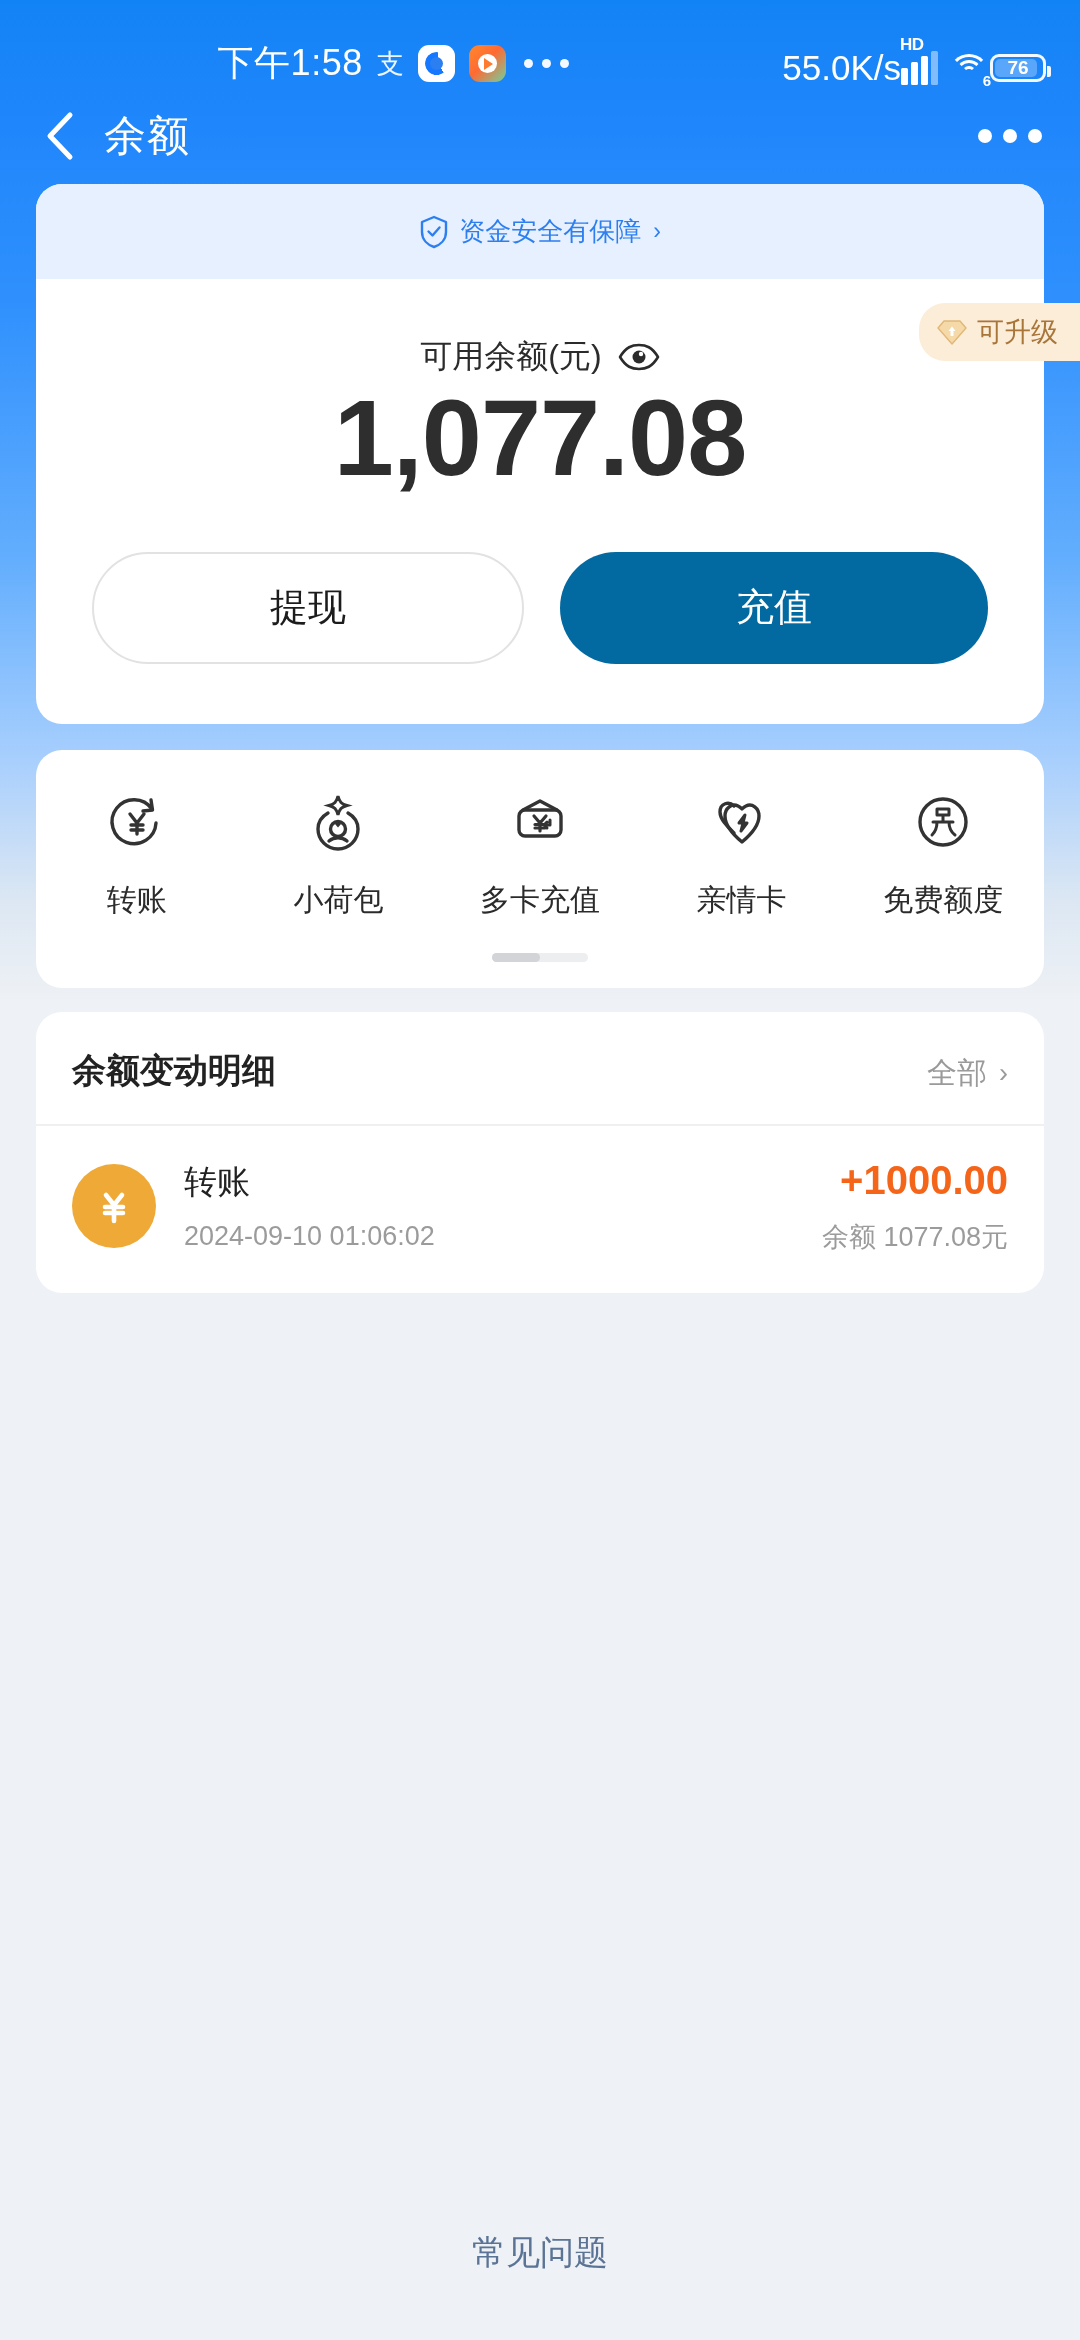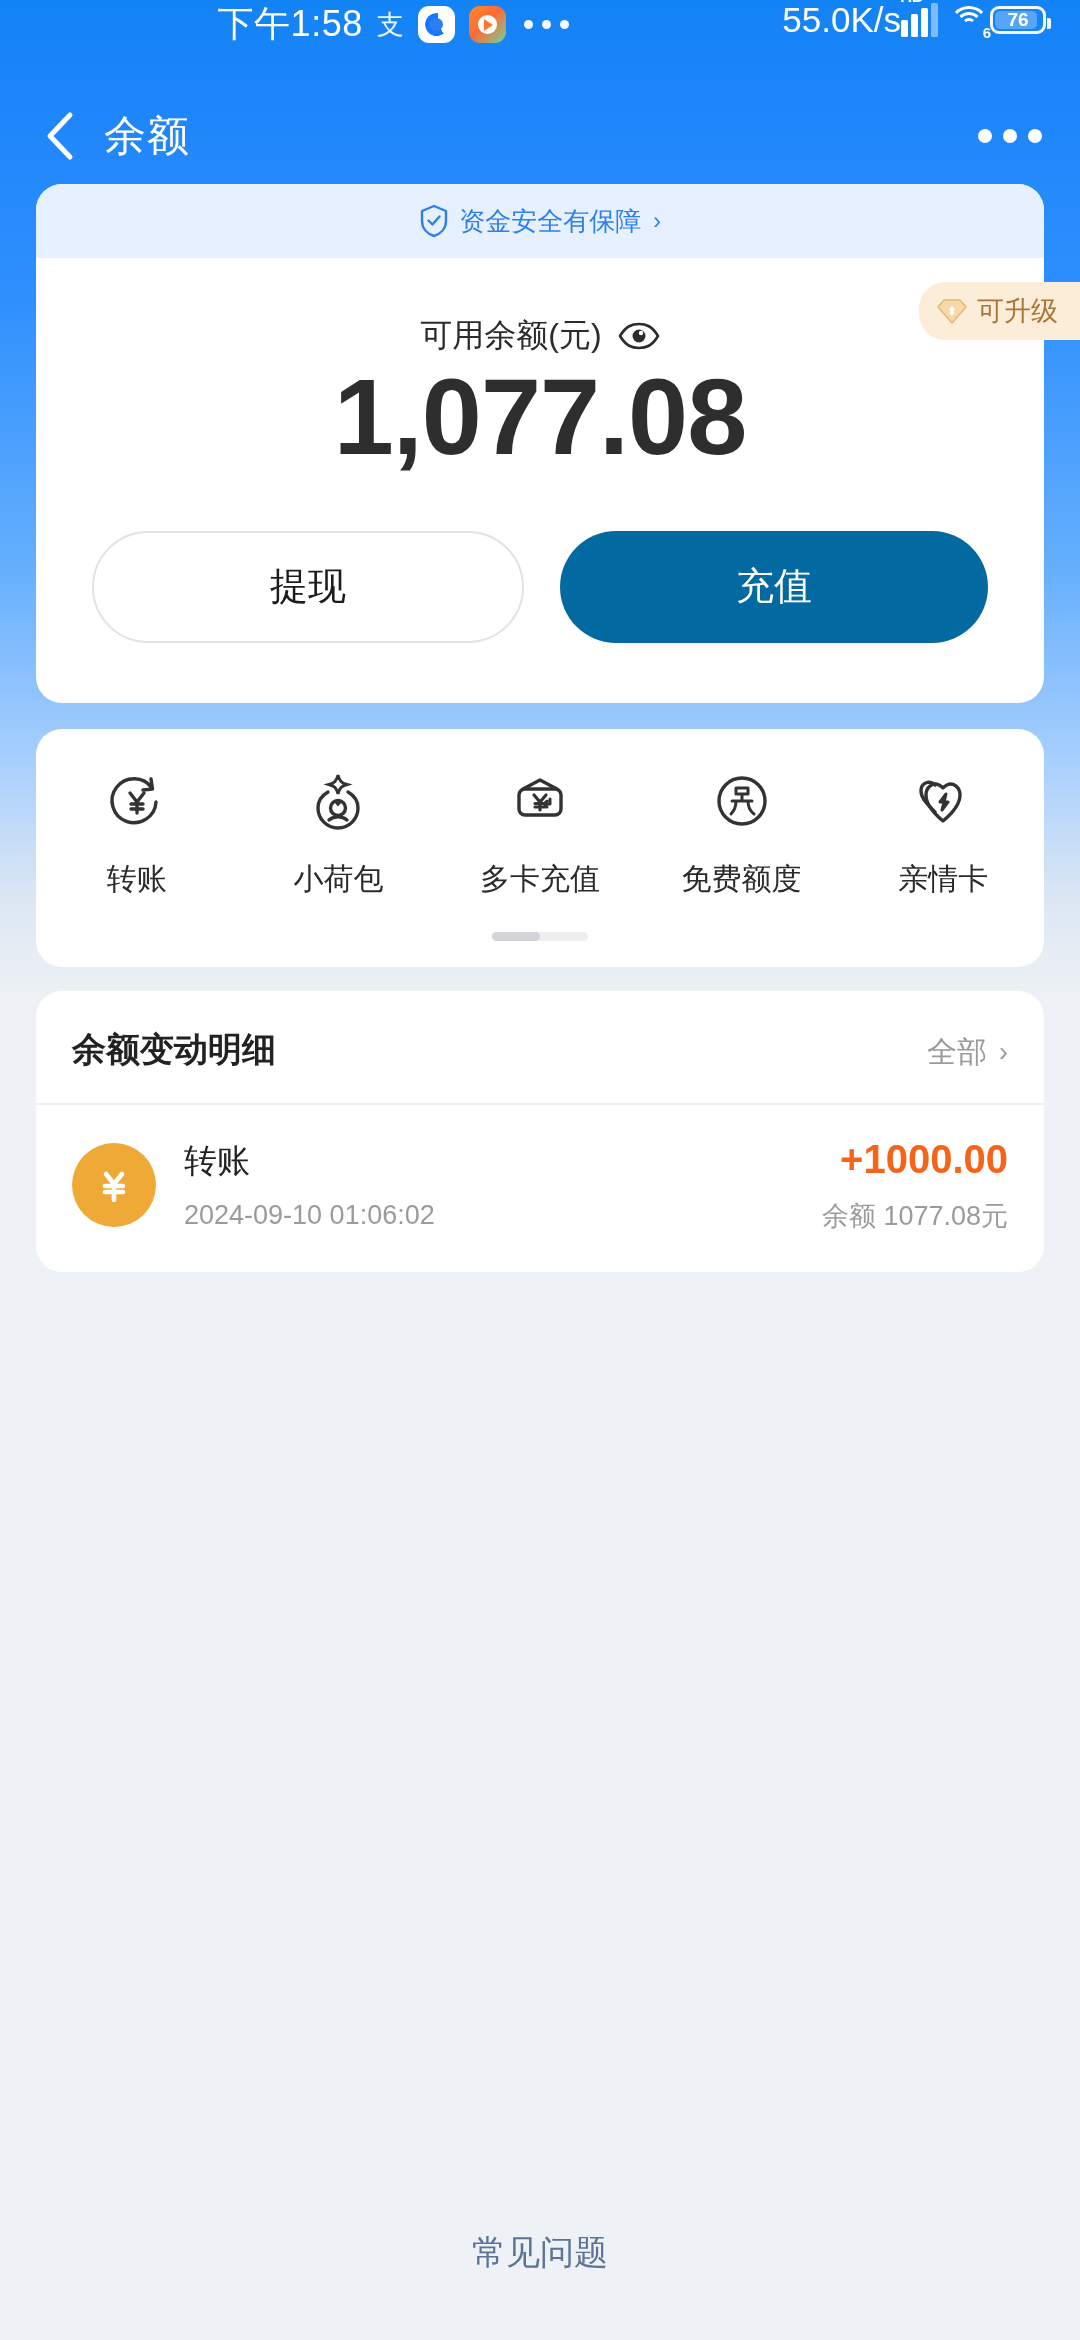--- a/index.html
+++ b/index.html
@@ -23,21 +23,21 @@
        #63aefd 560px,
        #a8cffd 760px,
        #dce7f3 900px,
        #eef1f5 1000px);
     z-index:0;
   }
   .page { position:absolute; left:0; top:0; width:1080px; height:2340px; z-index:1; }
 
   
   .statusbar{
-    height:88px; display:flex; align-items:flex-start;
+    height:88px; display:flex; align-items:flex-end;
     padding:0 34px; color:#ffffff;
   }
   .sb-left{ display:flex; align-items:center; gap:14px; flex:1; justify-content:center; margin-left:-30px;}
   .sb-time{ font-size:36px; letter-spacing:.5px; font-weight:400; }
   .sb-ali{ font-size:27px; opacity:.92; }
   .sb-appicon{ width:37px; height:37px; border-radius:11px; display:block; }
   .sb-app1{ background:#ffffff; position:relative; }
   .sb-app1::after{
     content:""; position:absolute; left:7px; top:7px; width:23px; height:23px;
     border-radius:50%;
@@ -91,21 +91,21 @@
   .nav-back svg{ display:block; }
   .nav-title{ font-size:42px; font-weight:500; margin-left:18px; letter-spacing:1px;}
   .nav-spacer{ flex:1; }
   .nav-more{ display:flex; gap:11px; align-items:center; padding:14px 4px;}
   .nav-more i{ width:14px; height:14px; border-radius:50%; background:#fff; display:block;}
 
   
   .card{ background:#fff; border-radius:26px; margin:0 36px; overflow:visible; }
   .safety{
     background:#e6f0fe; border-radius:26px 26px 0 0;
-    height:74px; display:flex; align-items:center; justify-content:center; gap:10px;
+    height:95px; display:flex; align-items:center; justify-content:center; gap:10px;
     color:#2d7ff0; font-size:26px;
   }
   .safety svg{ display:block; }
   .safety .chev{ font-size:23px; margin-left:2px; }
 
   .balance-wrap{ position:relative; padding:56px 0 0; }
   .bal-label{ display:flex; align-items:center; justify-content:center; gap:16px;
     font-size:32px; color:#2b2b2b; }
   .bal-amount{ text-align:center; font-size:108px; font-weight:700; color:#2e2e2e;
     letter-spacing:-1px; line-height:1.1;}
@@ -285,36 +285,36 @@
             <path d="M24 24 L30 31 L36 24 M30 31 V39 M25 32.5 H35 M25 36 H35" fill="none" stroke="#333" stroke-width="3.2" stroke-linecap="round"></path>
             <path d="M40 28 V33 H34 M37 30 L34 33 L37 36" fill="none" stroke="#333" stroke-width="3" stroke-linecap="round" stroke-linejoin="round"></path>
           </svg>
         </div>
         <div class="qa-label">多卡充值</div>
       </div>
 
       <div class="qa">
         <div class="qa-icon">
           <svg width="60" height="60" viewBox="0 0 60 60" aria-hidden="true">
-            <circle cx="30" cy="30" r="23" fill="none" stroke="#333" stroke-width="3.4"></circle>
-            <path d="M24 17 H36 V23 H24 Z M30 23 V30 M20 30 H40 M24 30 C24 36 22 40 19 43 M36 30 C36 36 38 40 42 43" fill="none" stroke="#333" stroke-width="3" stroke-linecap="round" stroke-linejoin="round"></path>
-          </svg>
-        </div>
-        <div class="qa-label">免费额度</div>
-      </div>
-
-      <div class="qa">
-        <div class="qa-icon">
-          <svg width="60" height="60" viewBox="0 0 60 60" aria-hidden="true">
             <path d="M22 14 C17 9 8 11 8 20 C8 28 17 36 22 41" fill="none" stroke="#333" stroke-width="3.4" stroke-linecap="round"></path>
             <path d="M30 50 C24 45 13 35 13 24 C13 16 20 11 26 14 C28.5 15.2 30 17 30 17 C30 17 31.5 15.2 34 14 C40 11 47 16 47 24 C47 35 36 45 30 50 Z" fill="none" stroke="#333" stroke-width="3.4" stroke-linejoin="round"></path>
             <path d="M33 23 L27 31 H31 L29 39 L35 31 H31 Z" fill="none" stroke="#333" stroke-width="3" stroke-linejoin="round"></path>
           </svg>
         </div>
         <div class="qa-label">亲情卡</div>
+      </div>
+
+      <div class="qa">
+        <div class="qa-icon">
+          <svg width="60" height="60" viewBox="0 0 60 60" aria-hidden="true">
+            <circle cx="30" cy="30" r="23" fill="none" stroke="#333" stroke-width="3.4"></circle>
+            <path d="M24 17 H36 V23 H24 Z M30 23 V30 M20 30 H40 M24 30 C24 36 22 40 19 43 M36 30 C36 36 38 40 42 43" fill="none" stroke="#333" stroke-width="3" stroke-linecap="round" stroke-linejoin="round"></path>
+          </svg>
+        </div>
+        <div class="qa-label">免费额度</div>
       </div>
 
     </div>
     <div class="scrollbar">
         <i></i>
       </div>
   </div>
 
   <div class="detail">
     <div class="detail-head">

